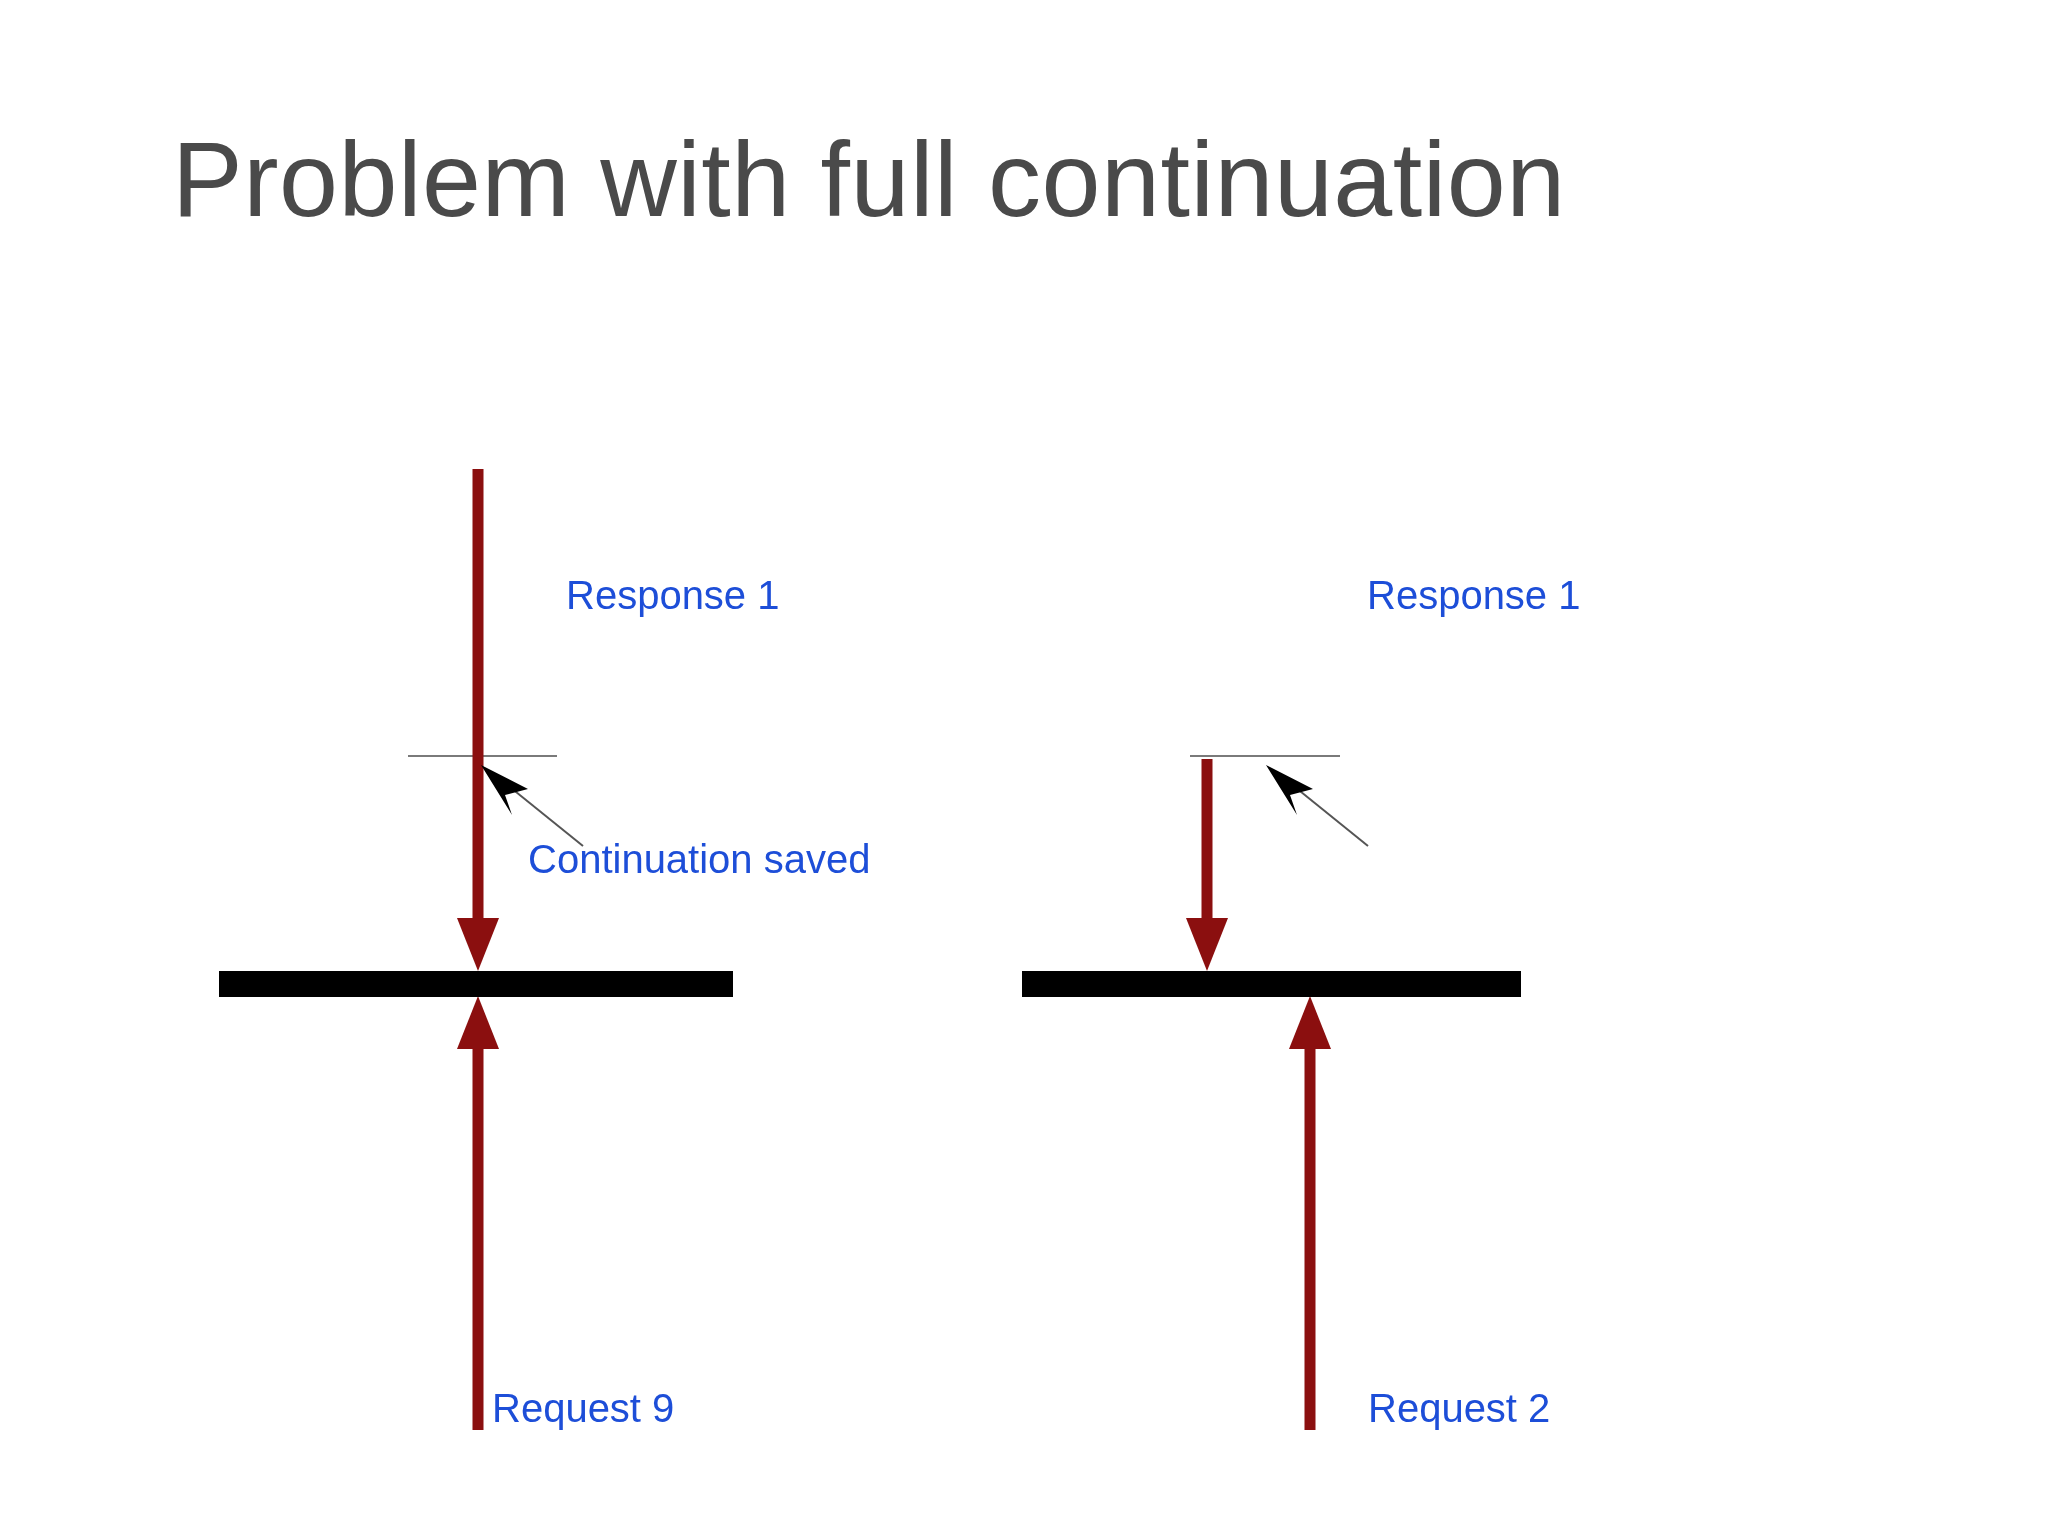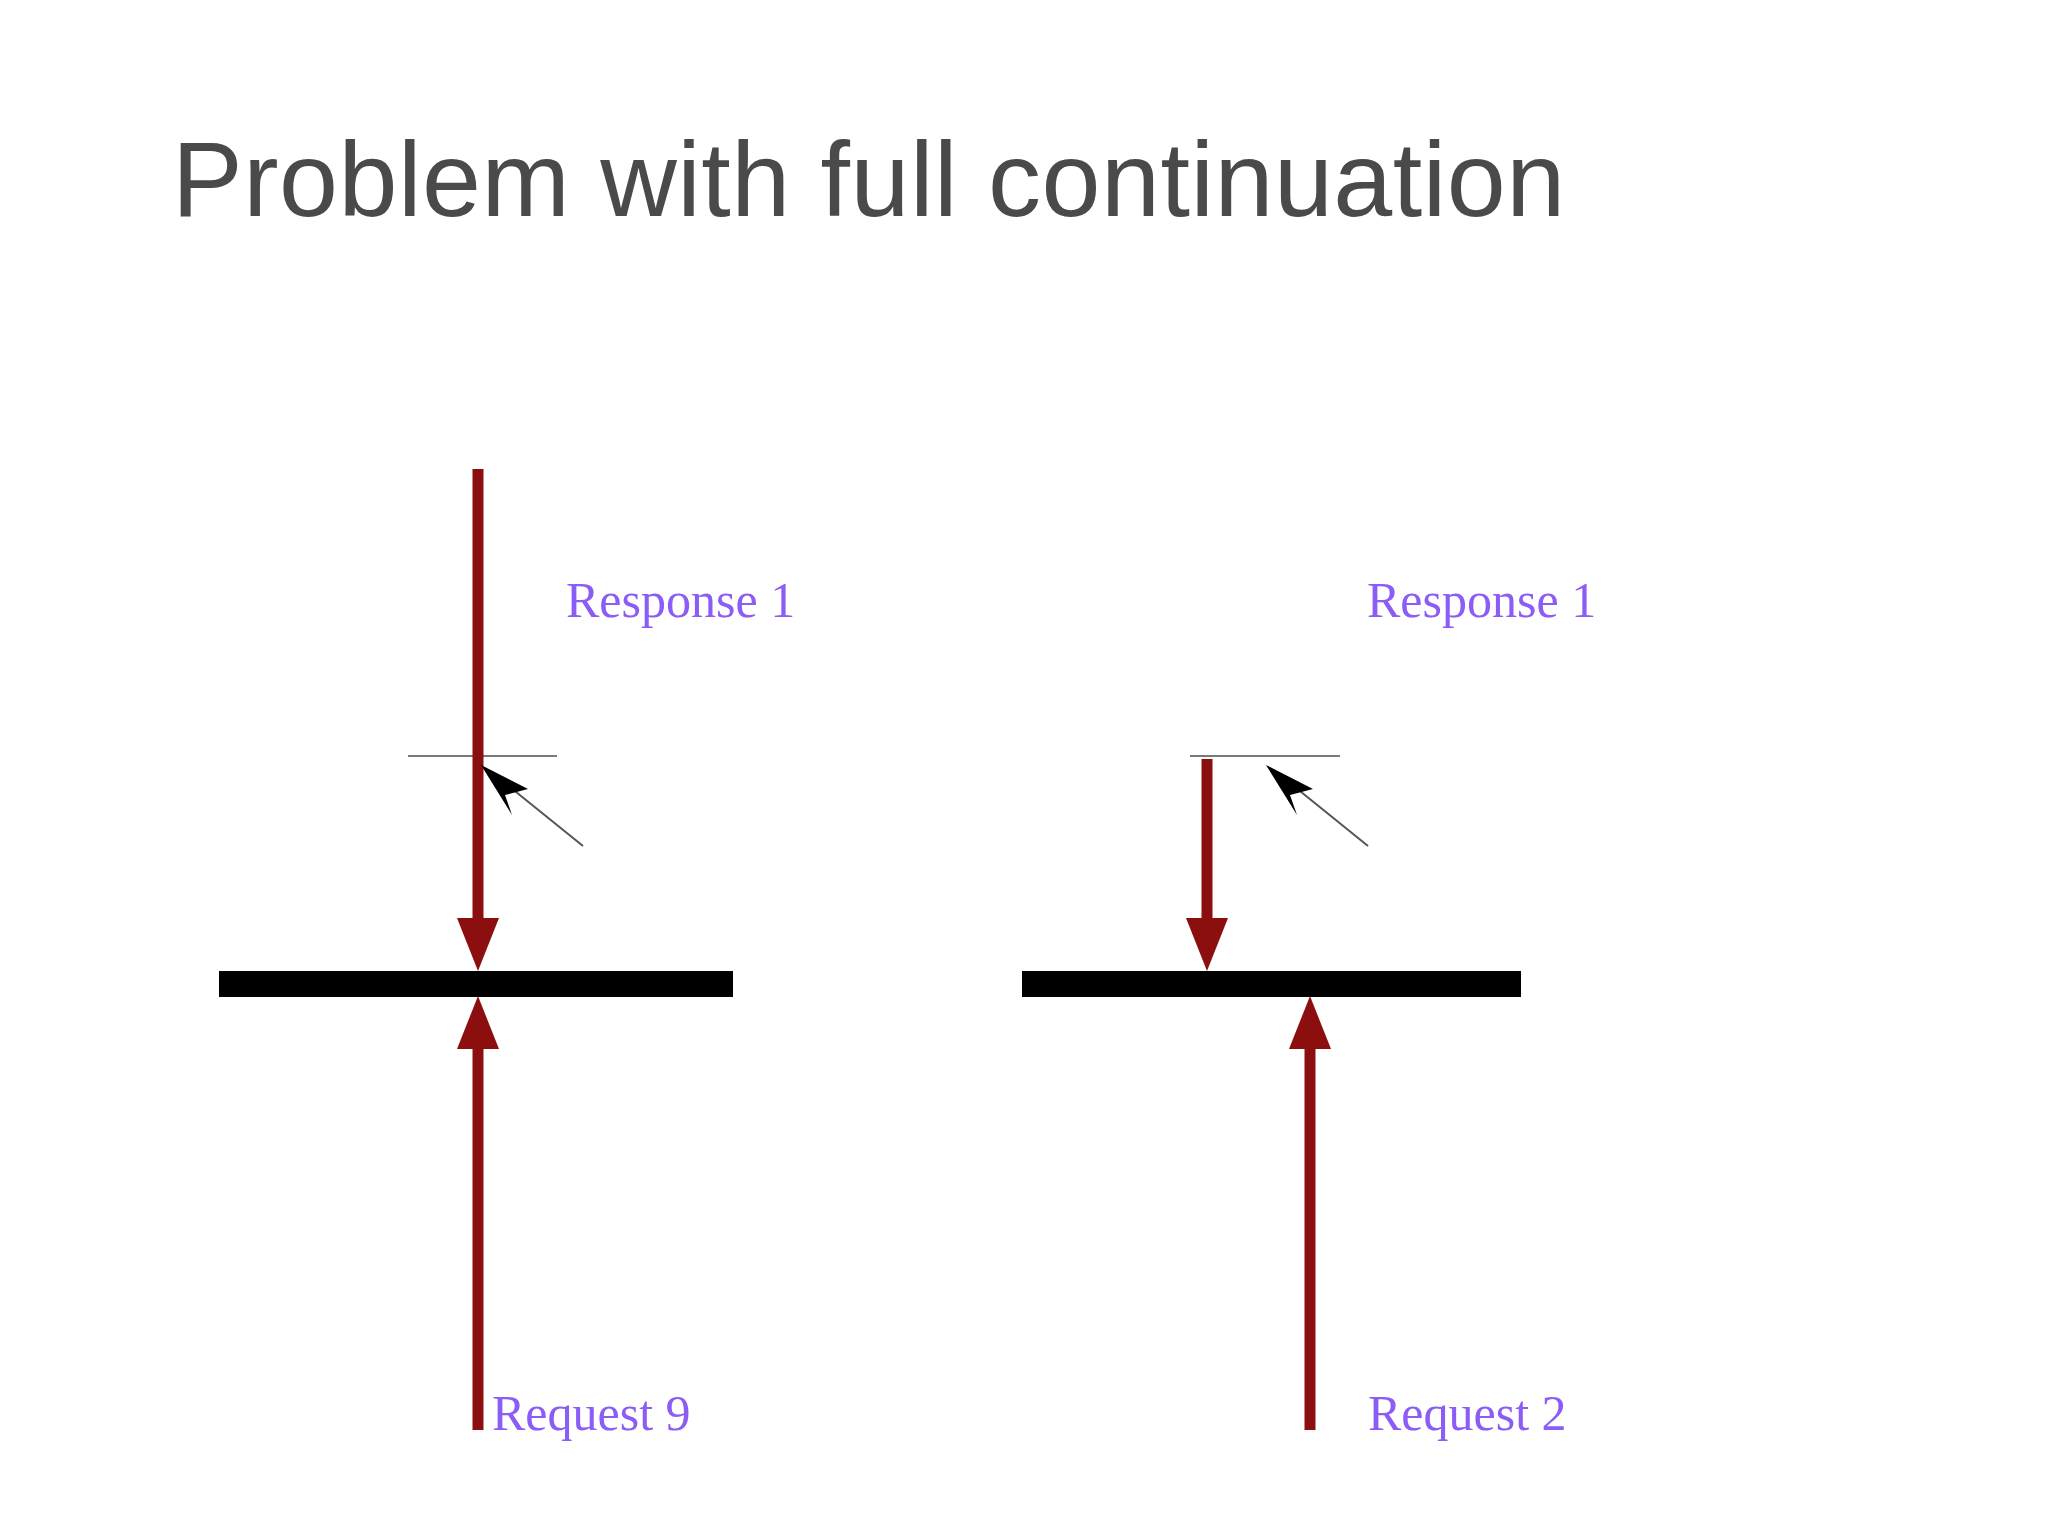--- a/index.html
+++ b/index.html
@@ -31,26 +31,25 @@
     letter-spacing: 0.5px;
     white-space: nowrap;
   }
   .diagram-svg {
     position: absolute;
     left: 0;
     top: 0;
   }
   .lbl {
     position: absolute;
-    color: #8b5cf6;
-    font-size: 50px;
+    color: #1d4ed8;
+    font-size: 40px;
     line-height: 1;
     font-weight: 400;
     white-space: nowrap;
-    font-family: Liberation Serif, serif;
   }
   #label-response-1 { left: 566px;  top: 549px; }
   #label-response-2 { left: 1367px; top: 549px; }
   #label-continuation-saved   { left: 528px;  top: 813px; }
   #label-continuation-invoked { left: 1325px; top: 813px; }
   #label-request-1 { left: 492px;  top: 1362px; }
   #label-request-2 { left: 1368px; top: 1362px; }
 </style>
 </head>
 <body>
@@ -98,19 +97,20 @@
       <line x1="1368" y1="820" x2="1290" y2="757" stroke="#555555" stroke-width="2"></line>
       <polygon points="1266,739 1313,763 1290,769 1297,789" fill="#000000"></polygon>
     </g>
 
   </svg>
 
   <div class="lbl" id="label-response-1">Response 1</div>
 
   <div class="lbl" id="label-response-2">Response 1</div>
 
+  <div class="lbl" id="label-continuation-saved">Continuation saved</div>
 
 
   <div class="lbl" id="label-request-1">Request 9</div>
 
   <div class="lbl" id="label-request-2">Request 2</div>
 
 </div>
 
 </body></html>

